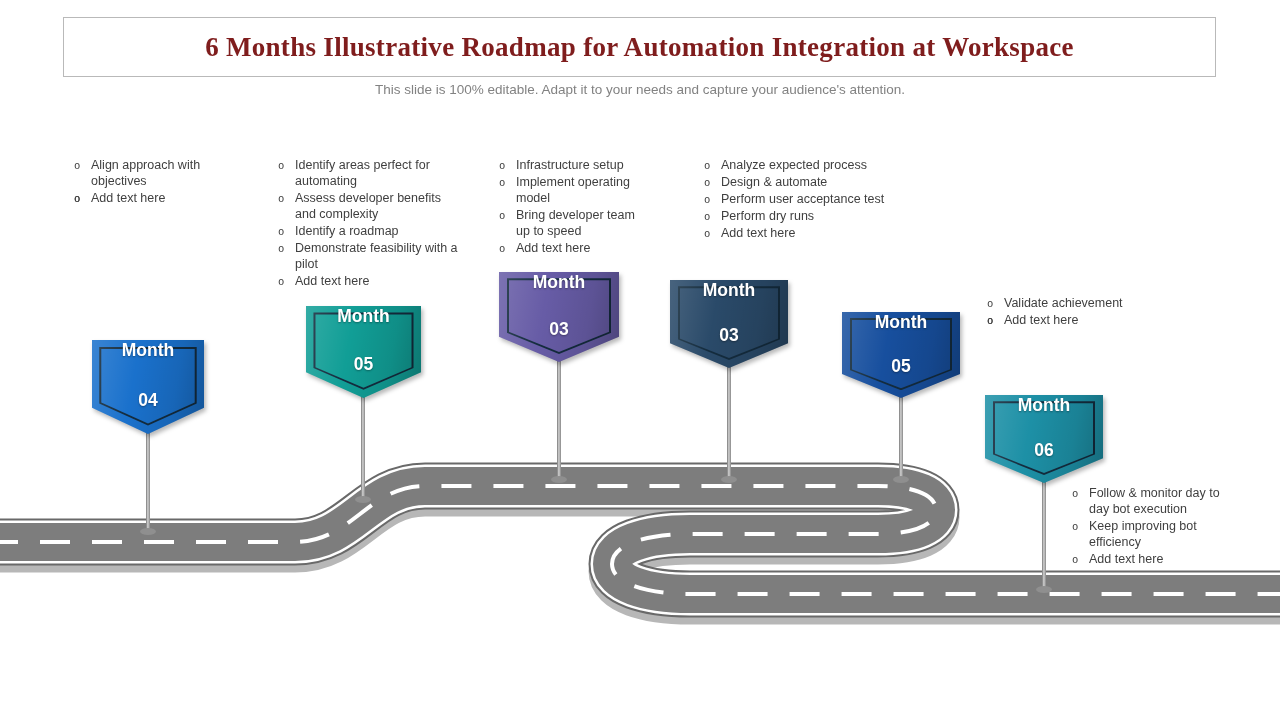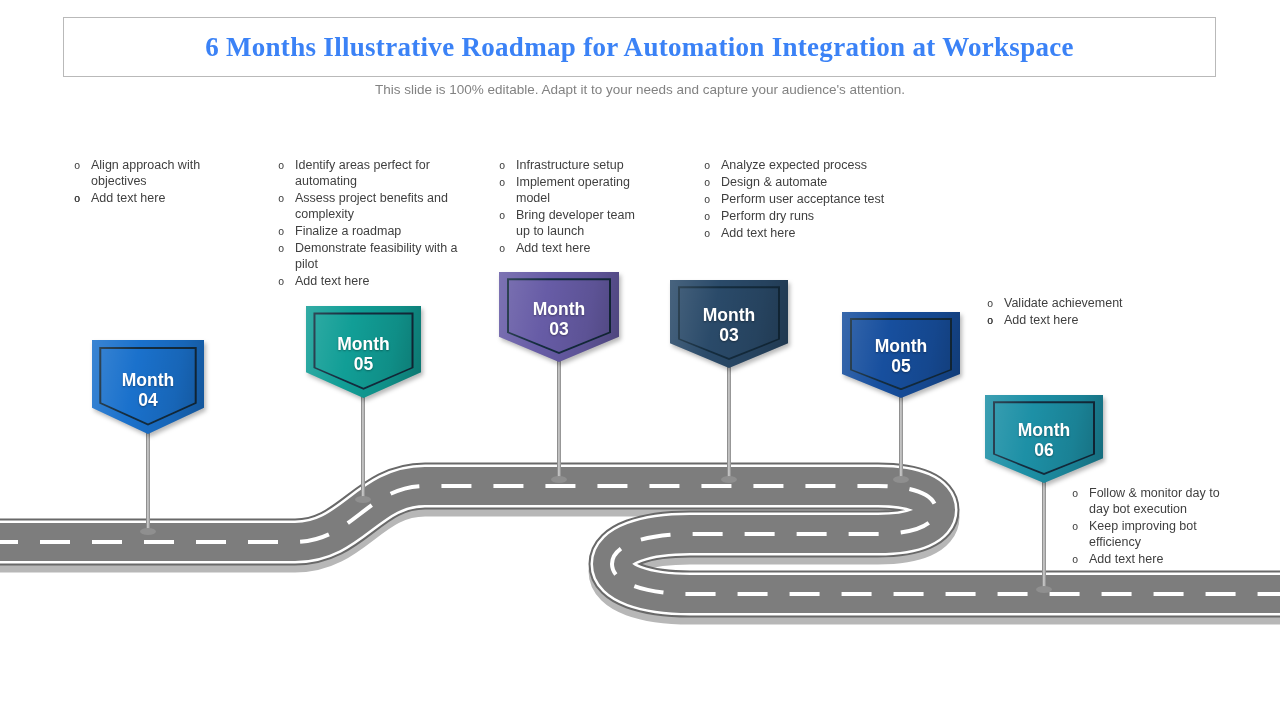--- a/index.html
+++ b/index.html
@@ -9,21 +9,21 @@
   .slide { position:relative; width:1280px; height:720px; background:#ffffff; overflow:hidden; }
 
   
   .title-box {
     position:absolute; left:63px; top:17px; width:1153px; height:60px;
     background:#ffffff; border:1px solid #b9b9b9;
     display:flex; align-items:center; justify-content:center;
   }
   .title {
     font-family:"Liberation Serif", serif;
-    font-size:27px; font-weight:600; color:#3b82f6; letter-spacing:.3px;
+    font-size:27px; font-weight:600; color:#7f1d1d; letter-spacing:.3px;
     white-space:nowrap;
   }
   .subtitle {
     position:absolute; left:0; top:82px; width:100%;
     text-align:center; font-size:13.5px; color:#828282;
   }
 
   
   .notes { position:absolute; font-size:12.5px; color:#3f3f3f; line-height:16px; }
   .notes ul { list-style:none; }
@@ -65,21 +65,21 @@
   .sign-shape   { inset:0; }
   .sign-outline { left:6.5%; top:7%; width:87%; height:84%; }
   .sign-fill    { inset:2px; }
   .sign-shade   {
     inset:0;
     background:linear-gradient(100deg, rgba(255,255,255,.14) 0%, rgba(255,255,255,0) 38%,
                rgba(0,0,0,.10) 72%, rgba(0,0,0,.26) 100%);
   }
   .sign-label {
     position:absolute; left:0; top:0; width:100%; height:74%;
-    display:flex; flex-direction:column; align-items:center; justify-content:flex-end;
+    display:flex; flex-direction:column; align-items:center; justify-content:space-between;
     color:#ffffff; font-weight:bold; font-size:17.5px; line-height:20px;
     text-shadow:0 1px 2px rgba(0,0,0,.35);
   }
   .sign-1 { left:92px;  top:340px; width:112px; height:94px; }
   .sign-2 { left:306px; top:306px; width:115px; height:92px; }
   .sign-3 { left:499px; top:272px; width:120px; height:90px; }
   .sign-4 { left:670px; top:280px; width:118px; height:88px; }
   .sign-5 { left:842px; top:312px; width:118px; height:86px; }
   .sign-6 { left:985px; top:395px; width:118px; height:88px; }
 </style>
@@ -107,31 +107,31 @@
   <div class="notes notes-1">
     <ul>
       <li><span class="b">o</span><span>Align approach with objectives</span></li>
       <li><span class="b">o</span></li>
       <li><span class="b">o</span><span>Add text here</span></li>
     </ul>
   </div>
   <div class="notes notes-2">
     <ul>
       <li><span class="b">o</span><span>Identify areas perfect for automating</span></li>
-      <li><span class="b">o</span><span>Assess project benefits and complexity</span></li>
-      <li><span class="b">o</span><span>Finalize a roadmap</span></li>
+      <li><span class="b">o</span><span>Assess developer benefits and complexity</span></li>
+      <li><span class="b">o</span><span>Identify a roadmap</span></li>
       <li><span class="b">o</span><span>Demonstrate feasibility with a pilot</span></li>
       <li><span class="b">o</span><span>Add text here</span></li>
     </ul>
   </div>
   <div class="notes notes-3">
     <ul>
       <li><span class="b">o</span><span>Infrastructure setup</span></li>
       <li><span class="b">o</span><span>Implement operating model</span></li>
-      <li><span class="b">o</span><span>Bring developer team up to launch</span></li>
+      <li><span class="b">o</span><span>Bring developer team up to speed</span></li>
       <li><span class="b">o</span><span>Add text here</span></li>
     </ul>
   </div>
   <div class="notes notes-4">
     <ul>
       <li><span class="b">o</span><span>Analyze expected process</span></li>
       <li><span class="b">o</span><span>Design &amp; automate</span></li>
       <li><span class="b">o</span><span>Perform user acceptance test</span></li>
       <li><span class="b">o</span><span>Perform dry runs</span></li>
       <li><span class="b">o</span><span>Add text here</span></li>

